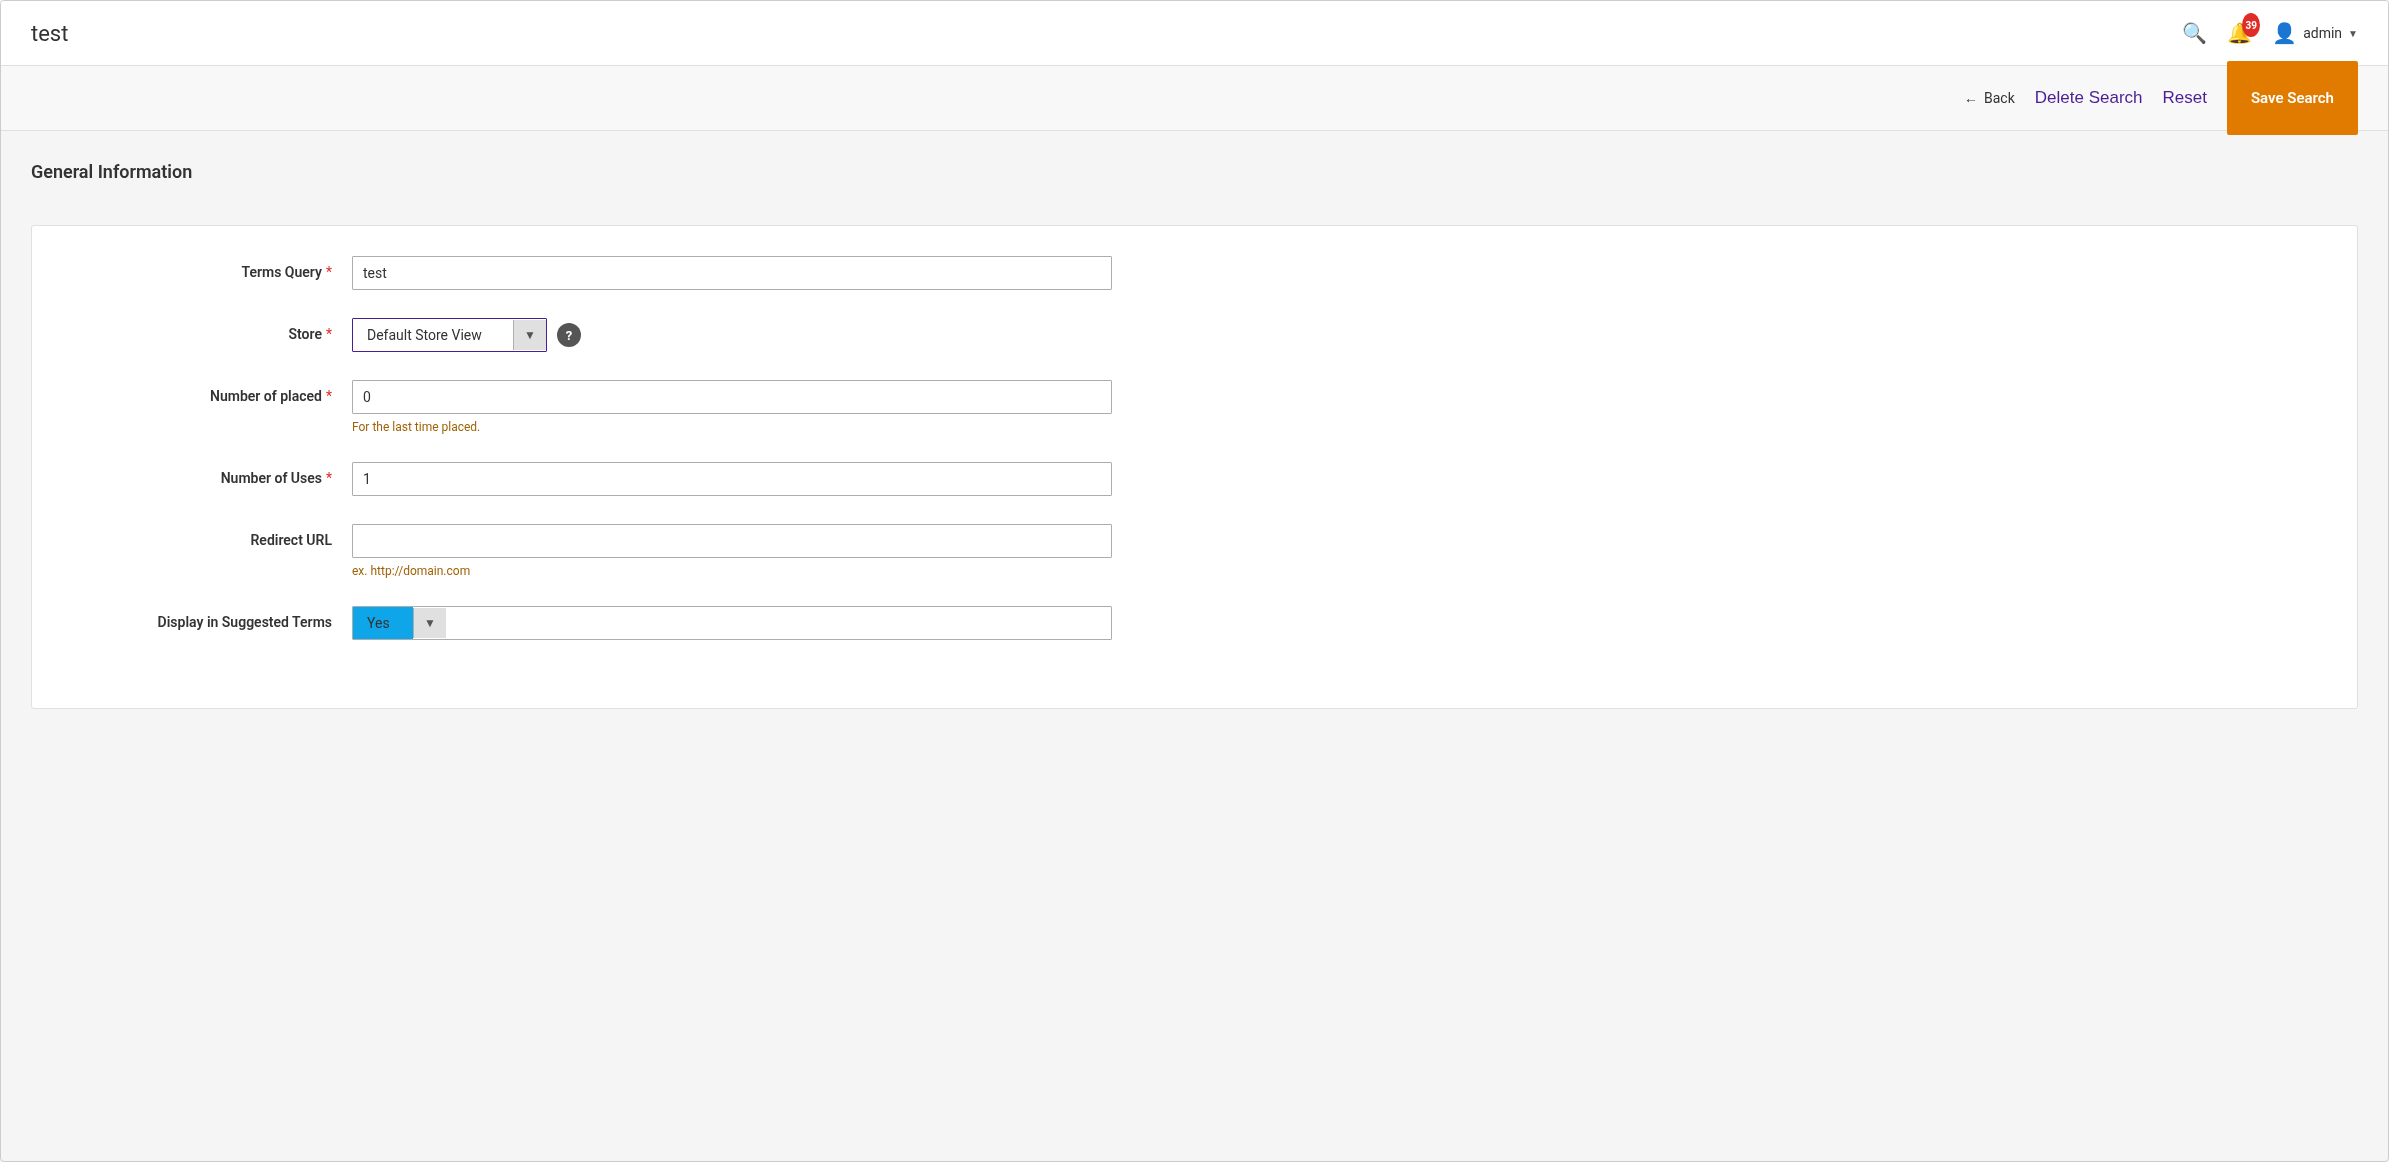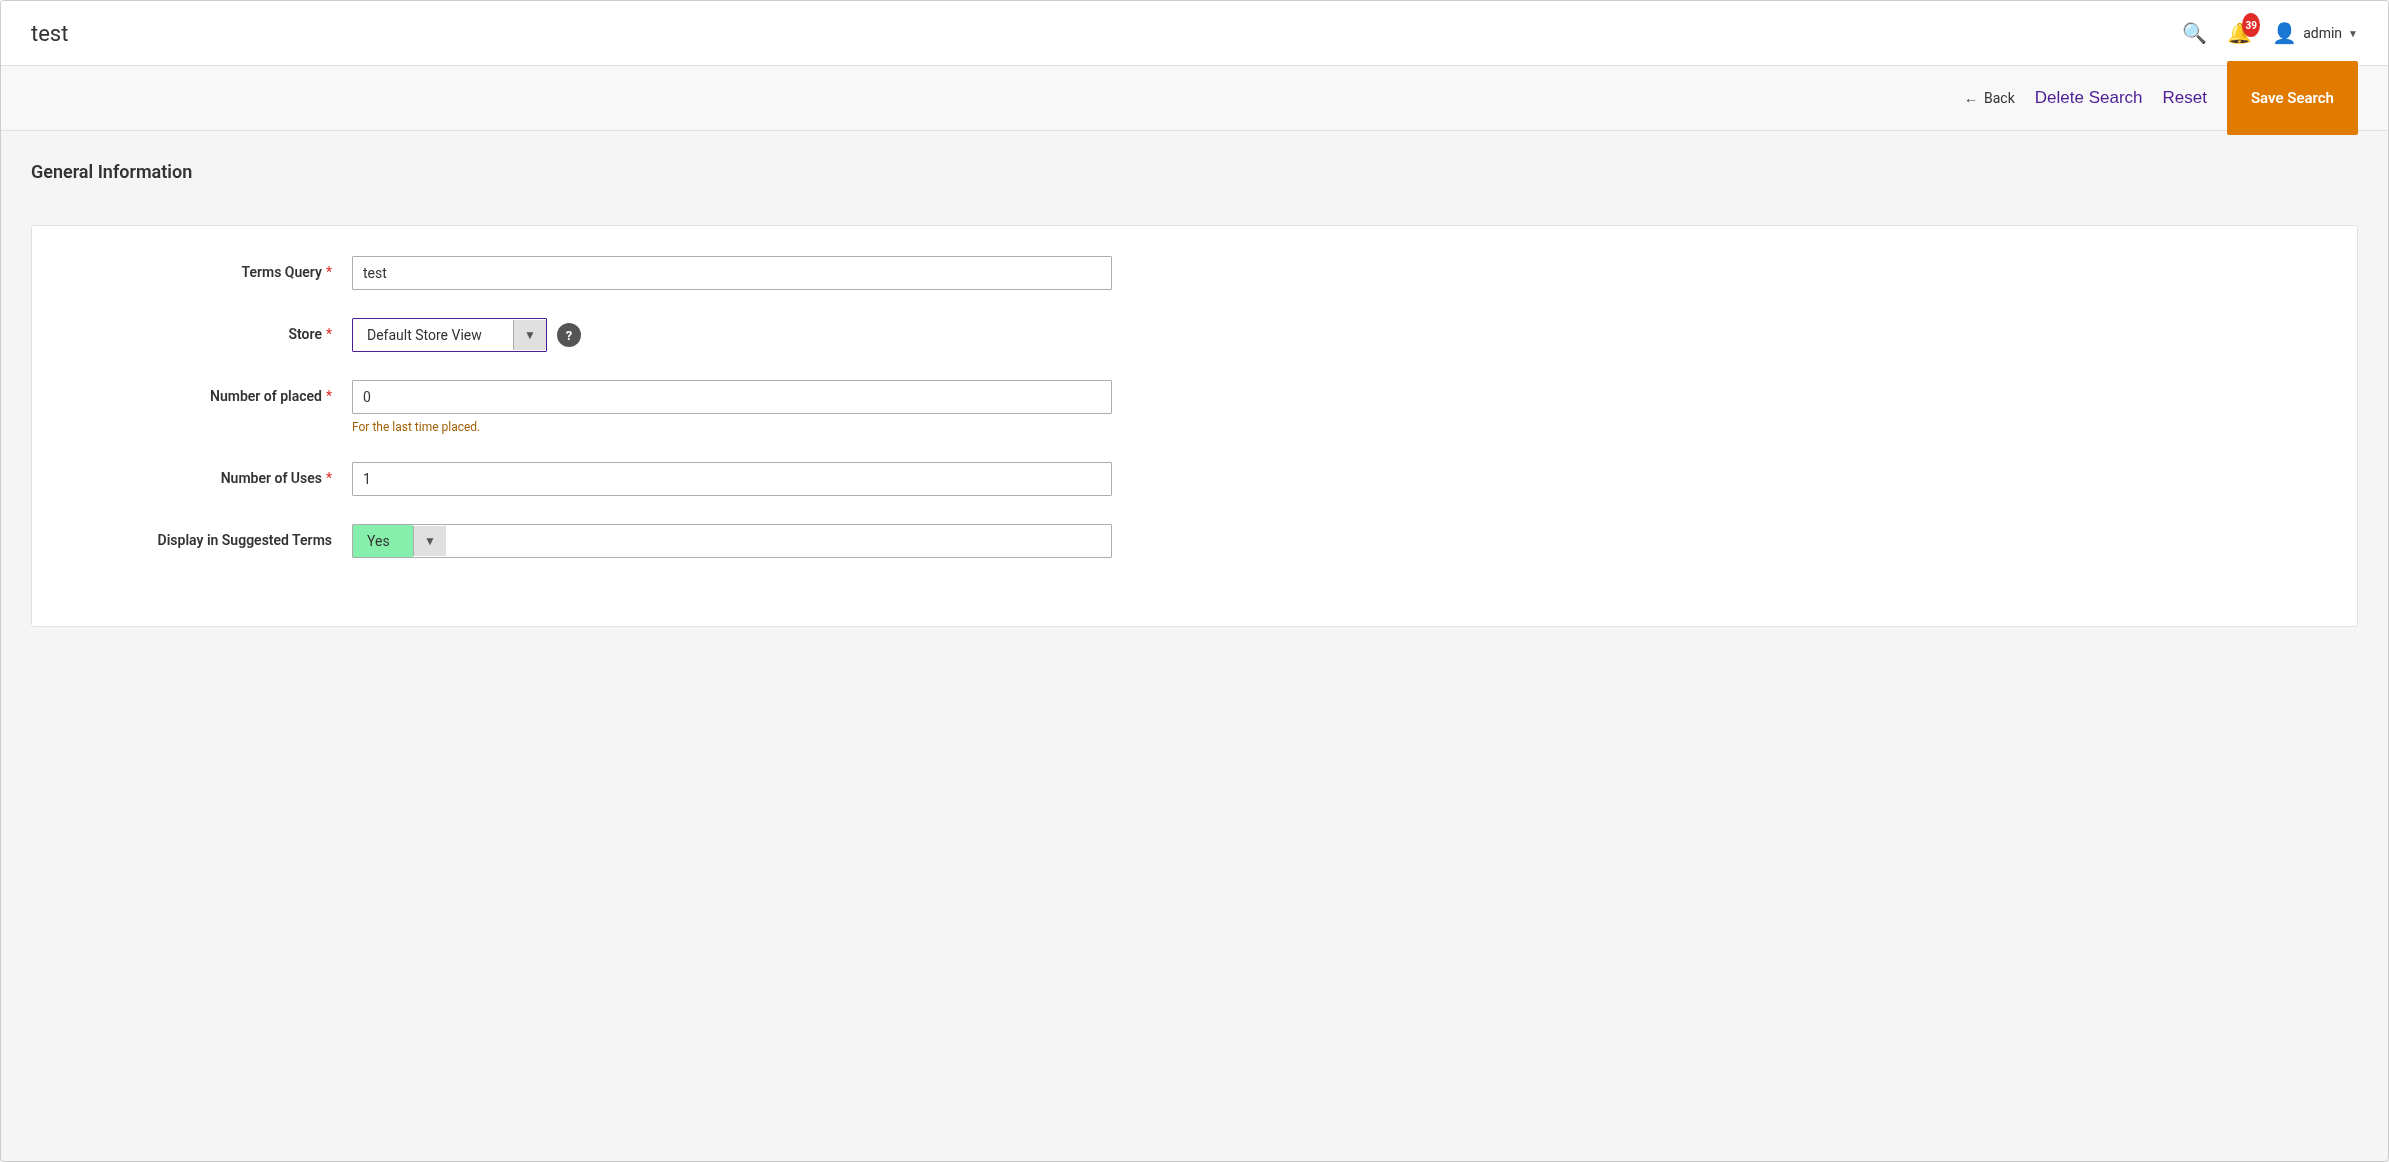--- a/index.html
+++ b/index.html
@@ -270,21 +270,21 @@
       align-items: center;
       border: 1px solid #adadad;
       border-radius: 1px;
       overflow: hidden;
     }
 
     .suggested-select-text {
       padding: 8px 14px;
       font-size: 14px;
       color: #333;
-      background: #86efac;
+      background: #0ea5e9;
       min-width: 60px;
     }
 
     .suggested-select-btn {
       background: #e0e0e0;
       border: none;
       border-left: 1px solid #adadad;
       padding: 8px 10px;
       cursor: pointer;
       font-size: 12px;
@@ -367,20 +367,29 @@
       <div class="form-row">
         <div class="form-label-wrapper">
           <span class="form-label">Number of Uses</span>
           <span class="required-star">*</span>
         </div>
         <div class="form-field-wrapper">
           <input class="form-input" type="text" value="1" style="">
         </div>
       </div>
 
+      <div class="form-row">
+        <div class="form-label-wrapper">
+          <span class="form-label">Redirect URL</span>
+        </div>
+        <div class="form-field-wrapper">
+          <input class="form-input" type="text" value="" style="">
+          <p class="form-hint">ex. http://domain.com</p>
+        </div>
+      </div>
 
       <div class="form-row">
         <div class="form-label-wrapper">
           <span class="form-label">Display in Suggested Terms</span>
         </div>
         <div class="form-field-wrapper">
           <div class="suggested-select-wrapper">
             <span class="suggested-select-text">Yes</span>
             <button class="suggested-select-btn">▼</button>
           </div>

